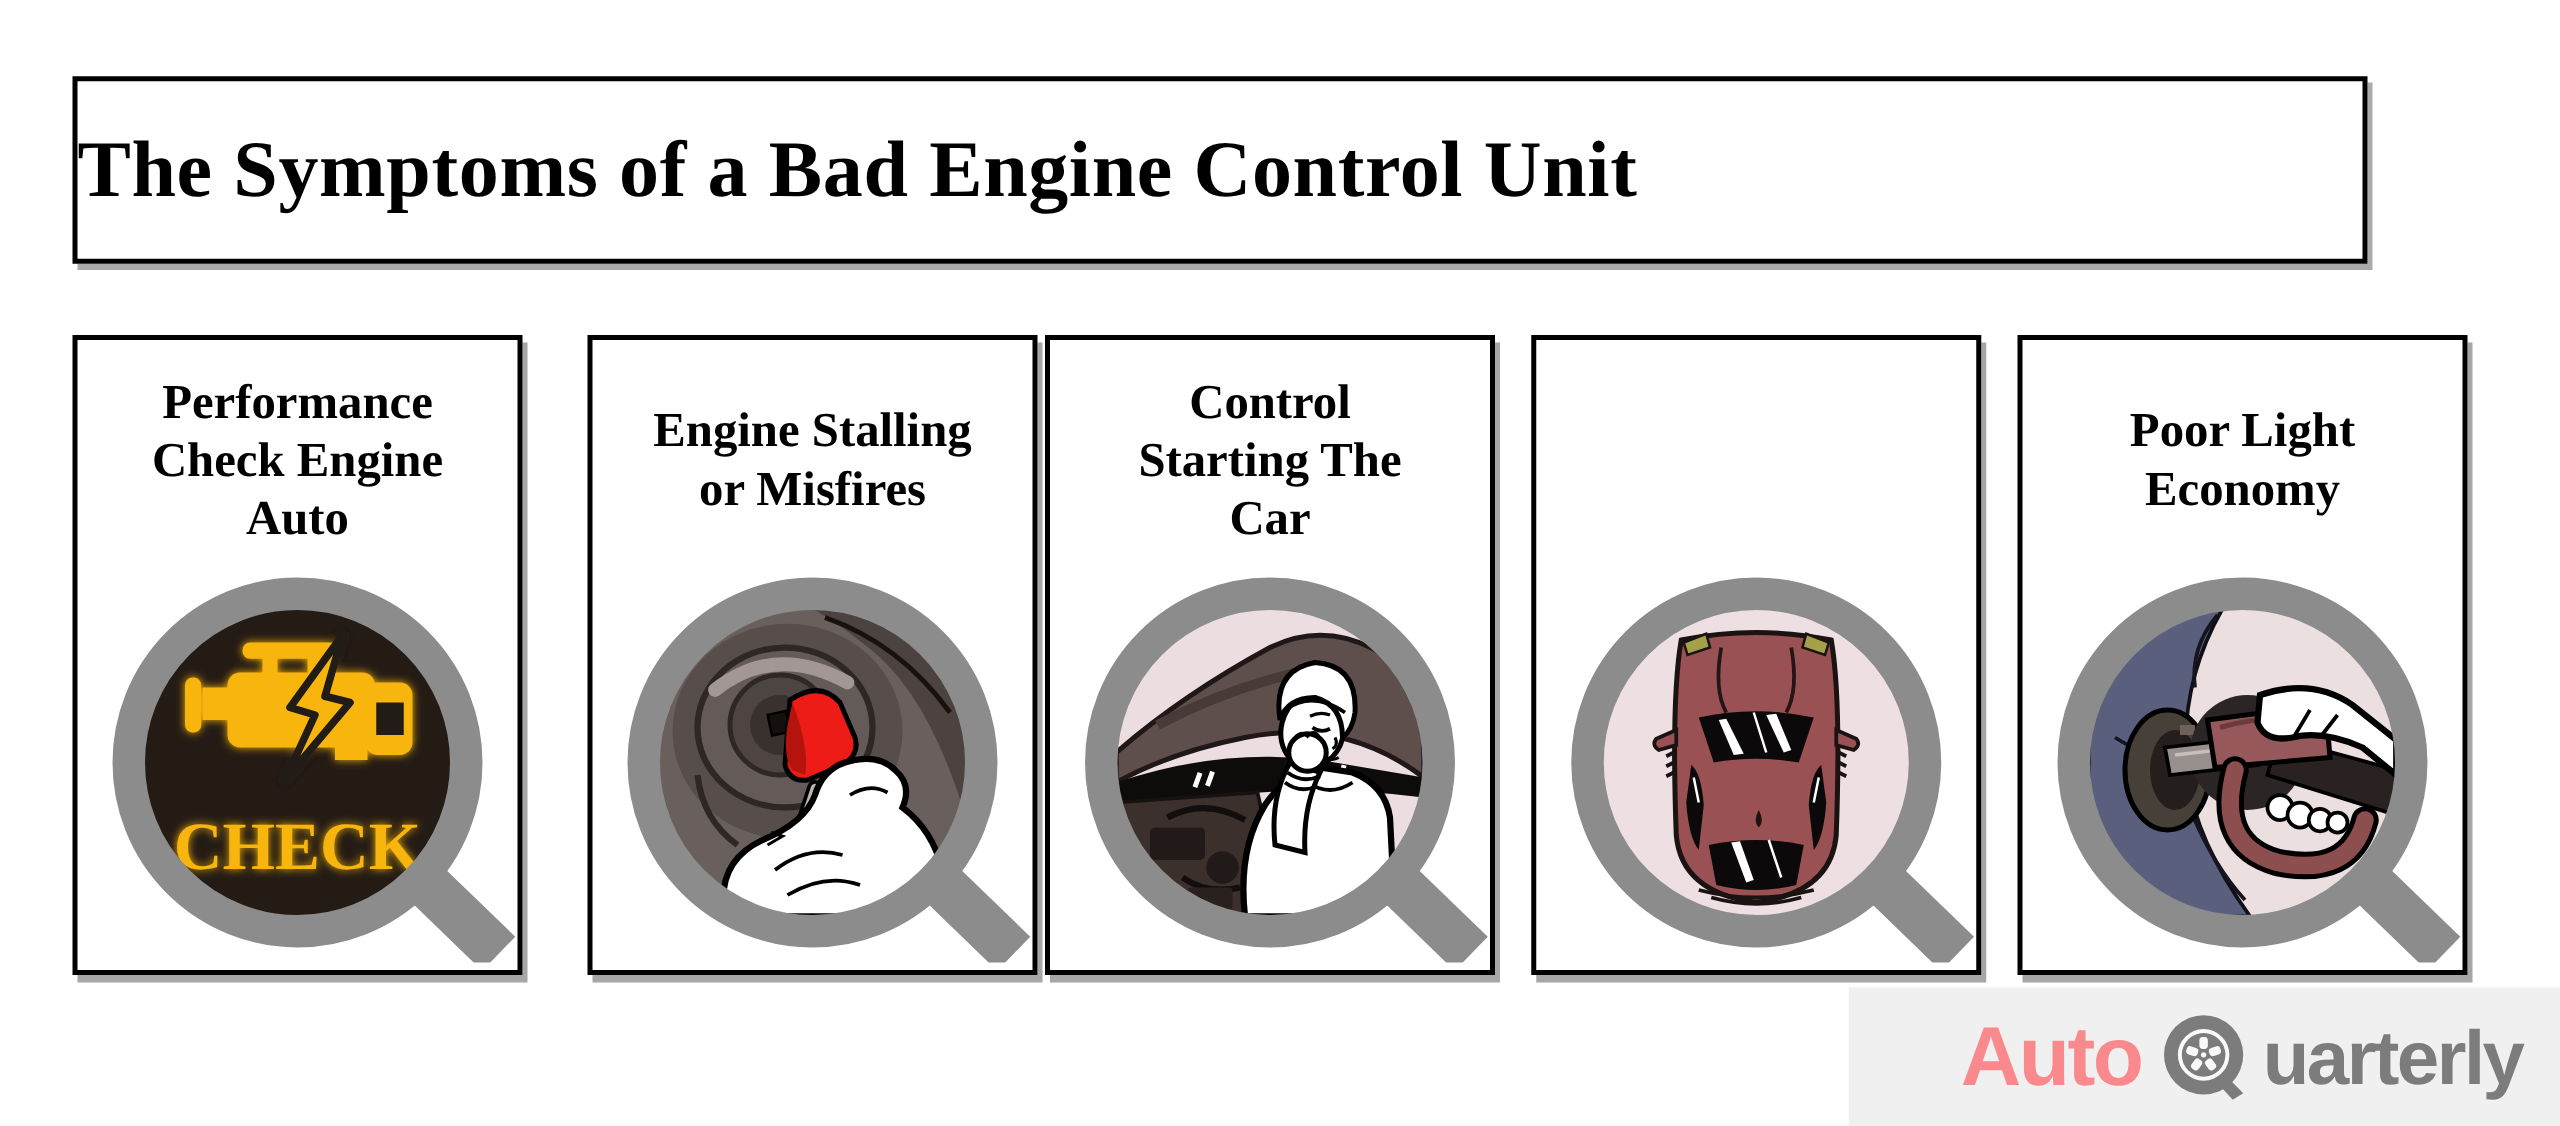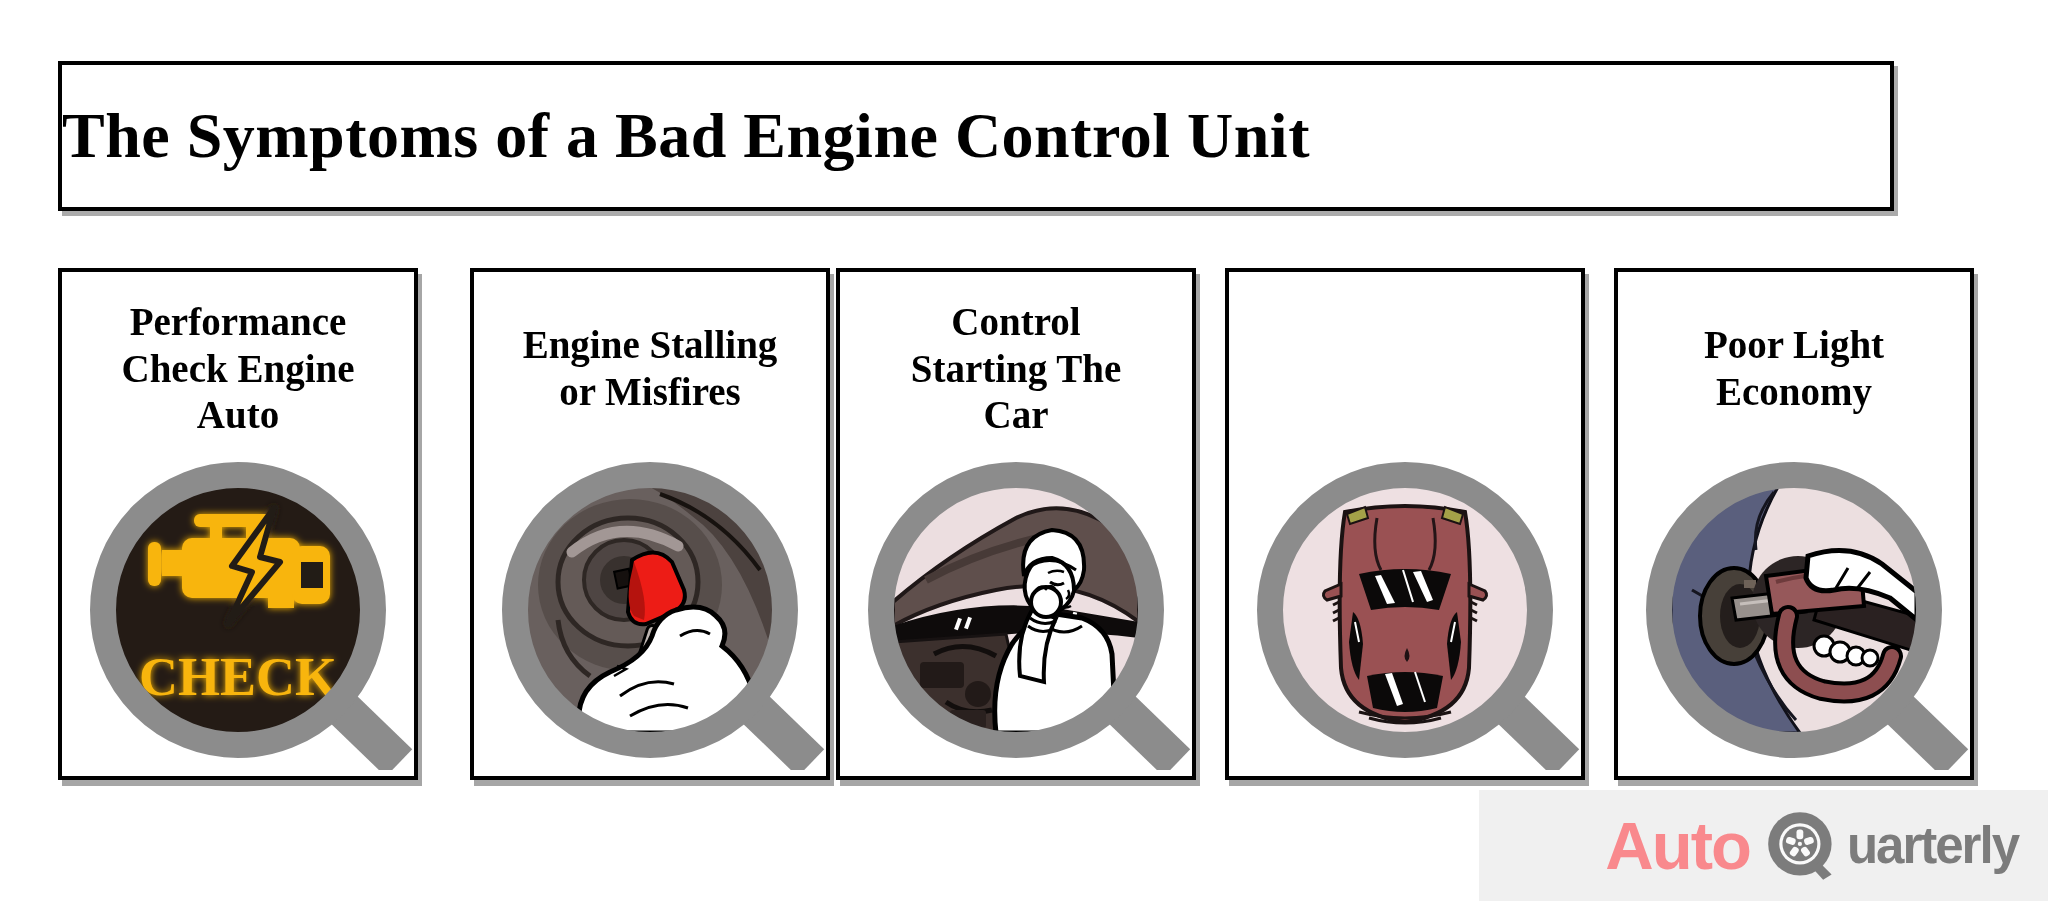--- a/index.html
+++ b/index.html
@@ -16,21 +16,21 @@
   .card1{left:58px}.card2{left:470px}.card3{left:836px}.card4{left:1225px}.card5{left:1614px}
   .card-title{height:182px;display:flex;flex-direction:column;align-items:center;justify-content:center;
     text-align:center;font-size:39px;font-weight:700;line-height:1.2;color:#000;padding-top:6px;}
   .t-line{display:block;}
   .lens{position:absolute;left:0;bottom:6px;width:352px;height:310px;}
   
   .logo-strip{position:absolute;left:1479px;top:790px;width:569px;height:111px;background:#f0f0f0;
     display:flex;align-items:center;justify-content:flex-end;padding-right:30px;box-sizing:border-box;
     font-family:"Liberation Sans","DejaVu Sans",sans-serif;gap:17px;}
   .logo-auto{font-size:67px;font-weight:700;color:#f9898d;letter-spacing:-2px;}
-  .logo-rest{font-size:51px;font-weight:700;color:#7c7c7c;letter-spacing:-2px;margin-left:-5px;}
+  .logo-rest{font-size:61px;font-weight:700;color:#7c7c7c;letter-spacing:-2px;margin-left:-5px;}
   .logo-wheel{width:74px;height:74px;margin:0 -4px 0 -2px;flex:none;}
 </style>
 </head>
 <body>
 
 <div class="page">
 
   <div class="header-box">
     <div class="header-title">The Symptoms of a Bad Engine Control Unit</div>
   </div>

